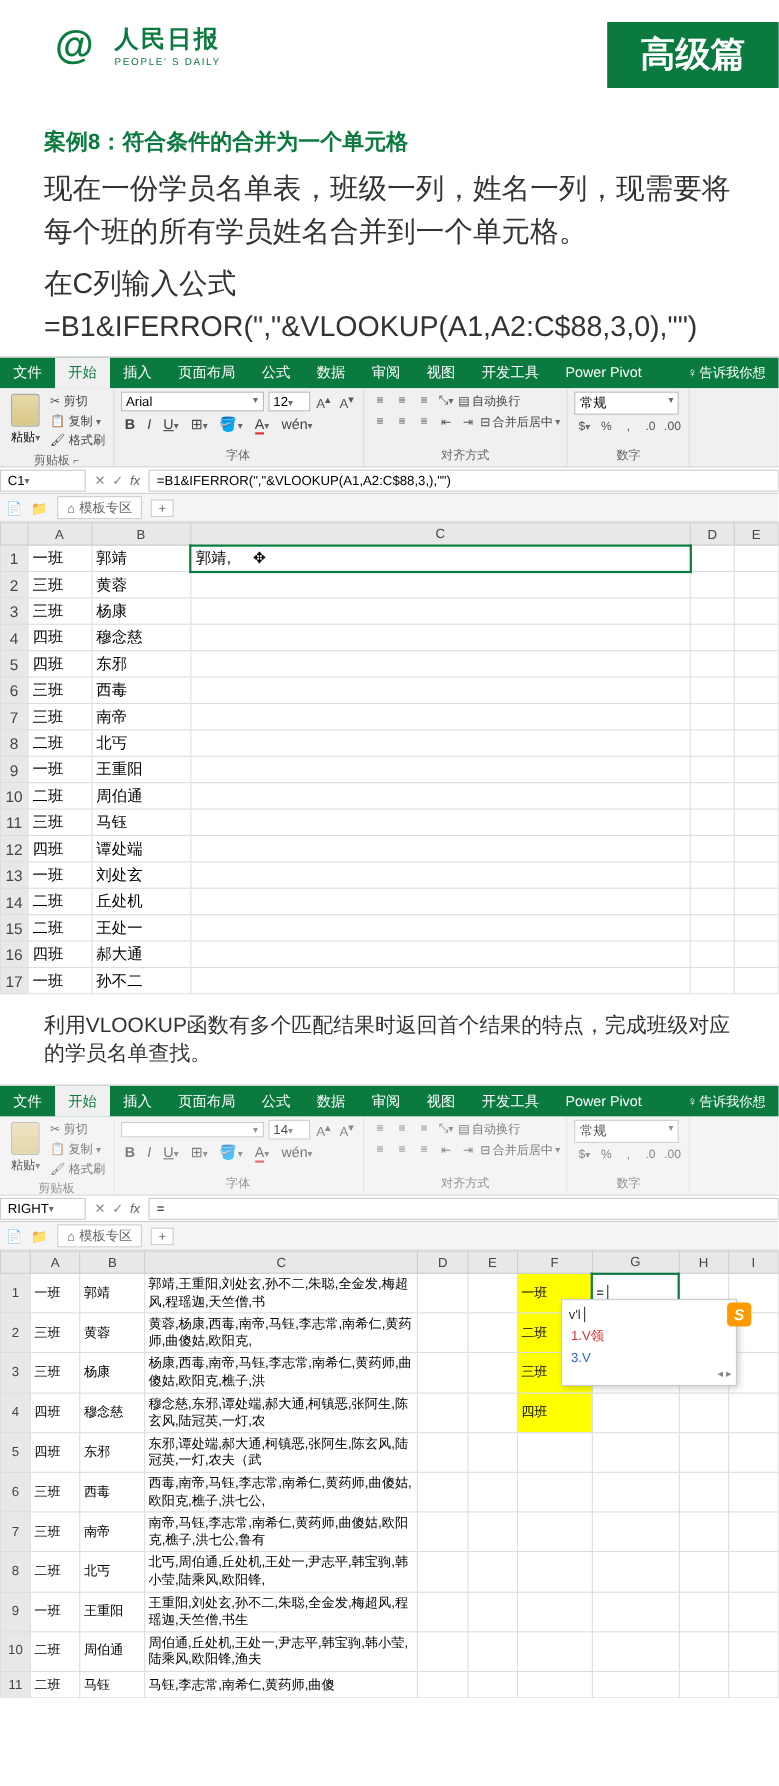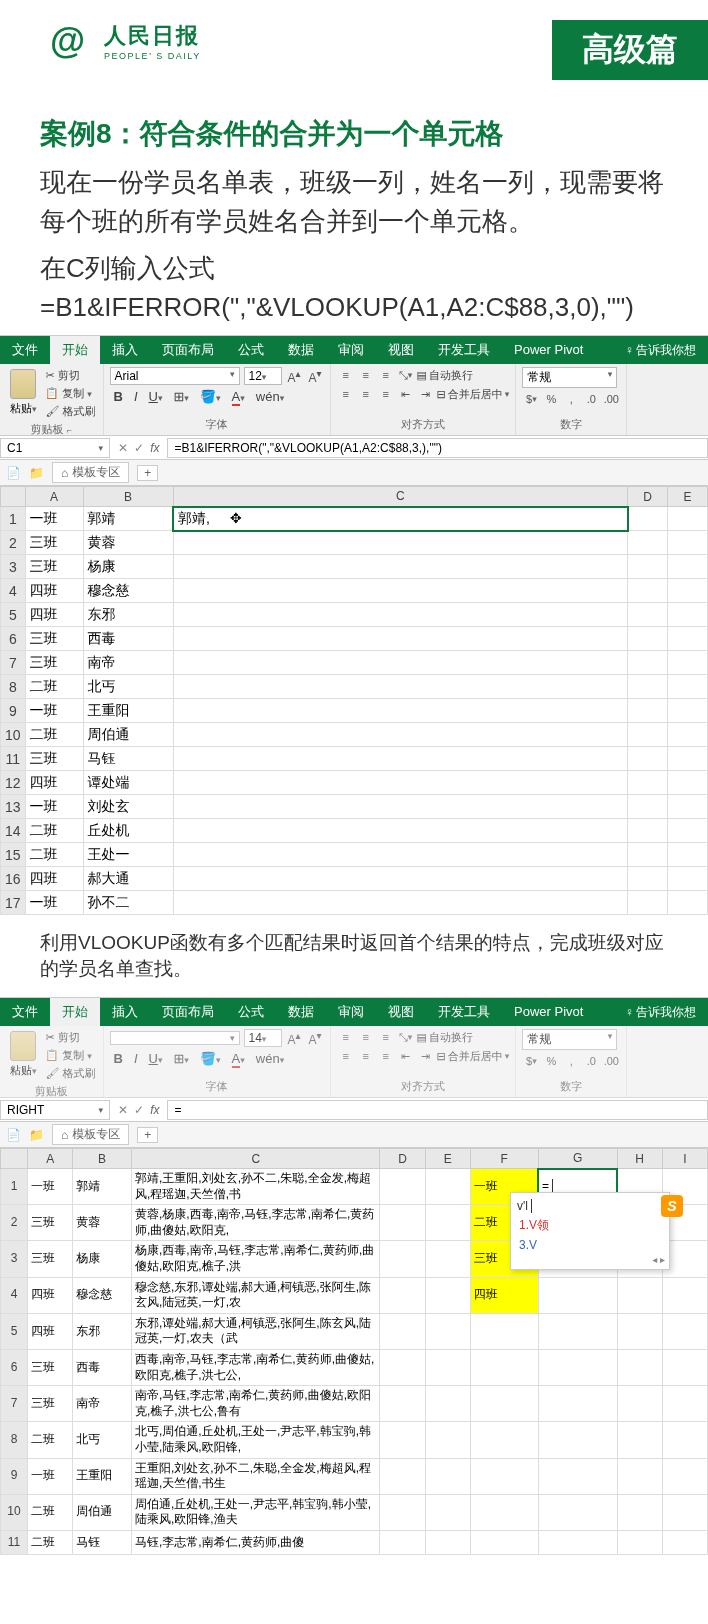--- a/index.html
+++ b/index.html
@@ -5,21 +5,21 @@
 *{margin:0;padding:0;box-sizing:border-box;font-family:"Microsoft YaHei",Arial,sans-serif}
 body{background:#fff;width:708px}
 .header{display:flex;justify-content:space-between;align-items:flex-start;padding:20px 0 15px 0}
 .logo{display:flex;align-items:center;color:#0a7a3e;margin-left:50px}
 .logo-icon{font-size:36px;font-weight:bold}
 .logo-text{margin-left:19px}
 .logo-cn{font-size:22px;font-weight:bold;letter-spacing:2px}
 .logo-en{font-size:9px;letter-spacing:1.5px}
 .badge{background:#0a7a3e;color:#fff;font-size:32px;font-weight:bold;padding:8px 30px}
 .content{padding:0 40px}
-.case-title{color:#0a7a3e;font-size:28px;font-weight:bold;margin:20px 0 10px}
+.case-title{color:#0a7a3e;font-size:20px;font-weight:bold;margin:20px 0 10px}
 .desc{font-size:26px;color:#333;line-height:1.5;margin-bottom:8px}
 .note{font-size:19px;color:#333;padding:0 40px;margin:15px 0}
 
 .excel{border-top:1px solid #ccc;font-size:13px;position:relative;overflow:hidden}
 .ribbon-tabs{display:flex;background:#0a7a3e;color:#fff;height:28px;align-items:center}
 .rtab{padding:0 12px;line-height:28px;font-size:13px}
 .rtab.active{background:#f0f0f0;color:#0a7a3e}
 .rtab.tell{margin-left:auto;font-size:12px}
 .tell-icon{margin-right:2px}
 
@@ -39,21 +39,21 @@
 .font-row2{display:flex;gap:2px;align-items:center;font-size:13px}
 .fb{padding:1px 4px;color:#444;border-right:1px solid transparent}
 .align-rows{display:flex;flex-direction:column;gap:3px}
 .align-row{display:flex;gap:2px;align-items:center}
 .ab{width:18px;height:16px;display:flex;align-items:center;justify-content:center;color:#555;font-size:11px}
 .wrap-btn{font-size:11px;color:#444;display:flex;align-items:center;gap:2px}
 .num-sel{border:1px solid #bbb;background:#fff;padding:1px 4px;font-size:12px;width:95px}
 .num-row{display:flex;gap:2px;margin-top:3px}
 
 .namebox-row{display:flex;background:#fff;border-bottom:1px solid #ccc;height:24px;align-items:center}
-.namebox{border:1px solid #ccc;width:110px;padding:2px 6px;font-size:12px;display:flex;justify-content:space-between;align-items:center}
+.namebox{border:1px solid #ccc;width:78px;padding:2px 6px;font-size:12px;display:flex;align-items:center}
 .fx-btns{display:flex;gap:6px;padding:0 8px;color:#888;font-size:12px}
 .fx{font-style:italic;color:#666}
 .formula-input{border:1px solid #ccc;flex:1;padding:2px 6px;font-size:12px;background:#fff}
 
 .doc-tabs{display:flex;background:#f5f5f5;border-bottom:1px solid #ccc;height:26px;align-items:center;gap:8px;padding:0 6px}
 .dtab{display:flex;align-items:center;gap:4px;font-size:12px;color:#666}
 .tmpl{border:1px solid #ccc;padding:1px 8px;background:#fff}
 .plus{border:1px solid #ccc;padding:0 6px;background:#fff}
 
 .sheet{background:#fff}

